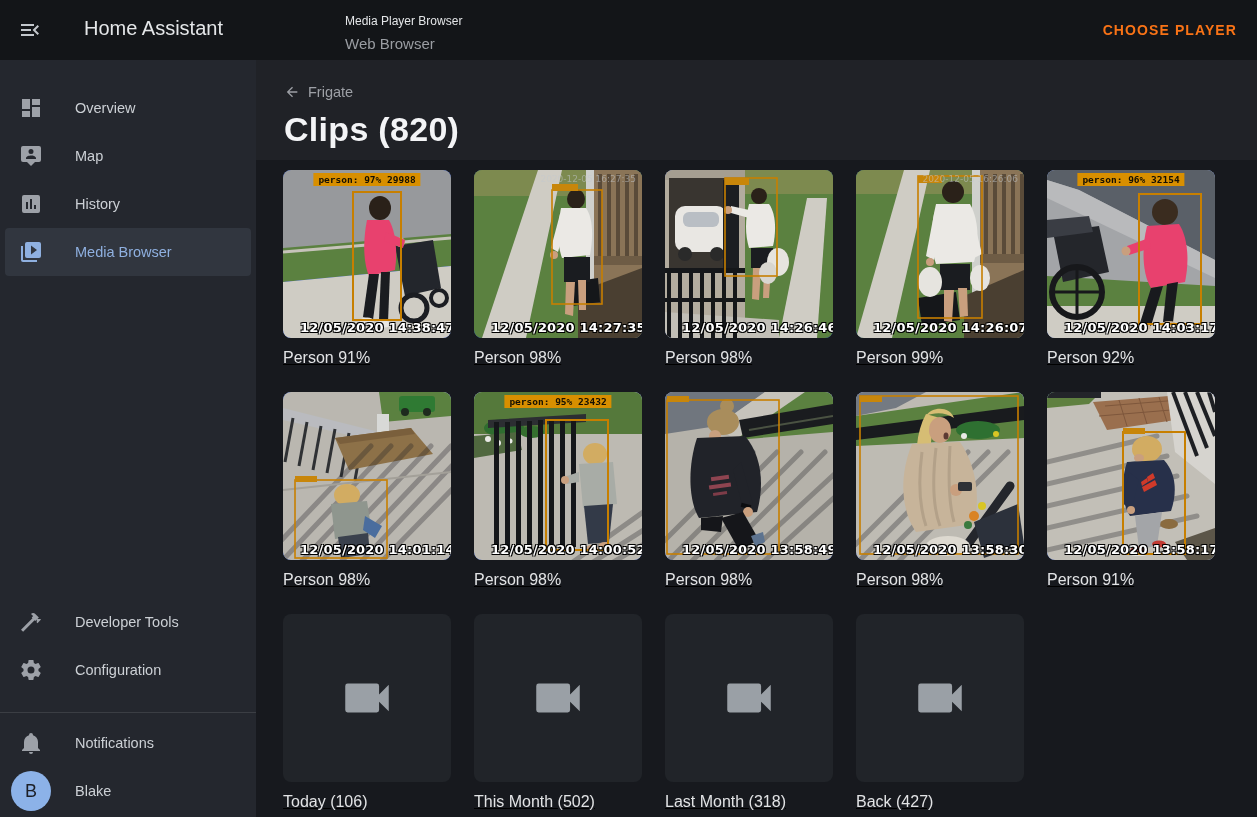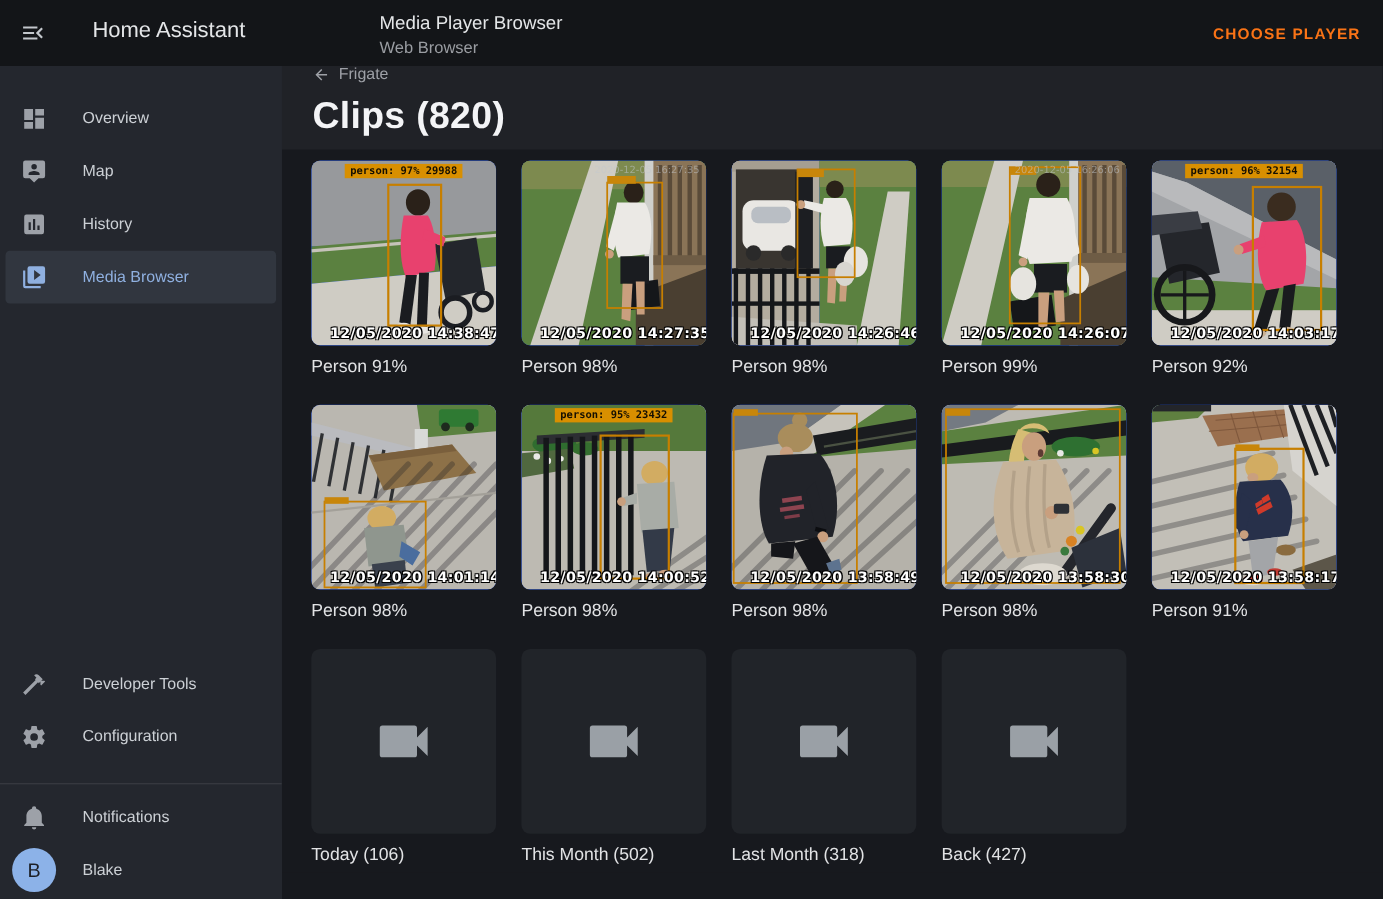--- a/index.html
+++ b/index.html
@@ -6,21 +6,21 @@
   html,body { width:1257px; height:817px; overflow:hidden; }
   body { background:#17191e; font-family:"Liberation Sans", sans-serif; }
 
   
   .appbar { position:fixed; top:0; left:0; width:1257px; height:60px;
             background:#131518; z-index:20; }
   .menu-btn { position:absolute; left:18px; top:18px; width:24px; height:24px; cursor:pointer; }
   .menu-btn svg { width:24px; height:24px; fill:#c3c7cc; }
   .app-title { position:absolute; left:84px; top:17px; font-size:20px; color:#e4e6e8; }
   .panel-head { position:absolute; left:345px; top:9px; }
-  .panel-title { font-size:17px; line-height:24px; color:#e4e6e8; }
+  .panel-title { font-size:12px; line-height:24px; color:#e4e6e8; }
   .panel-sub { font-size:15px; color:#9a9da2; margin-top:2px; }
   .choose { position:absolute; right:20px; top:50%; transform:translateY(-50%);
             background:none; border:none; color:#f97316; font-family:"Liberation Sans",sans-serif;
             font-size:14px; font-weight:bold; letter-spacing:1.1px; cursor:pointer; }
 
   
   .sidebar { position:fixed; top:60px; left:0; width:256px; bottom:0;
              background:#24272e; z-index:10; }
   .nav-list { padding-top:24px; }
   .nav-item { height:48px; display:flex; align-items:center; padding-left:19px;
@@ -31,21 +31,21 @@
   .nav-item.selected svg { fill:#8fb0e0; }
   .nav-item.selected .nav-label { color:#8fb0e0; }
   .nav-bottom { position:absolute; left:0; right:0; }
   .sb-divider { position:absolute; top:652px; left:0; right:0; height:1px; background:#3b3e44; }
   .avatar { width:40px; height:40px; border-radius:50%; background:#8cb2e8; flex:none;
             display:flex; align-items:center; justify-content:center;
             color:#1c1f26; font-size:18px; font-weight:500; margin-left:-8px; }
   .avatar-label { margin-left:24px; font-size:14.5px; font-weight:500; }
 
   
-  .main { margin-left:256px; padding-top:36px; }
+  .main { margin-left:256px; padding-top:60px;text-decoration:underline; }
   .head-band { background:#202227; height:100px; padding-left:28px; position:relative; }
   .crumb { position:absolute; top:24px; left:28px; display:flex; align-items:center;
            gap:8px; color:#9da0a6; font-size:14.5px; cursor:pointer; }
   .crumb svg { width:16px; height:16px; fill:#9da0a6; }
   .page-title { position:absolute; top:50px; left:28px; font-size:34px; font-weight:700;
                 color:#f3f4f6; letter-spacing:.3px; }
   .content { background:#17191e; padding:10px 0 0 27px; min-height:657px; }
   .grid { display:grid; grid-template-columns:repeat(5,168px); column-gap:23px; row-gap:24px; }
   .cell { width:168px; cursor:pointer; }
   .thumb { position:relative; width:168px; height:168px; border-radius:8px;

